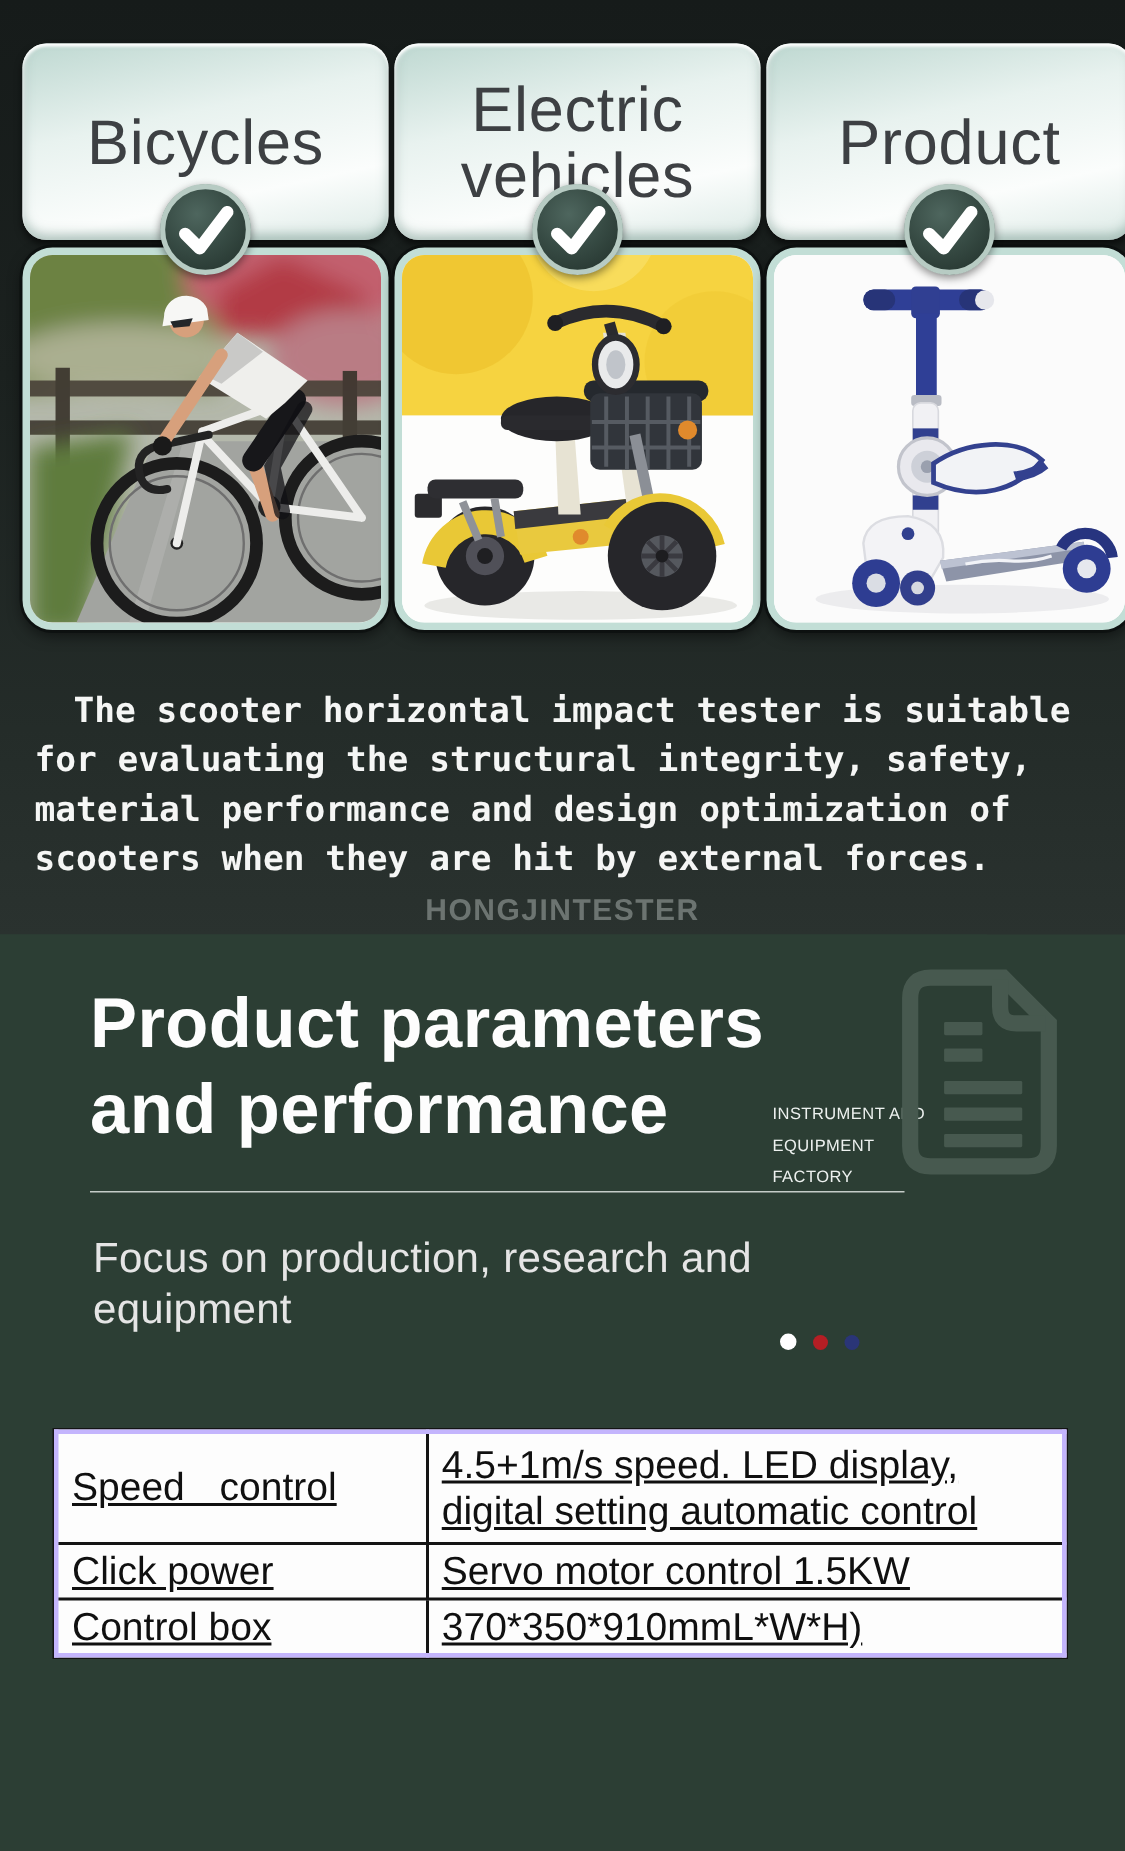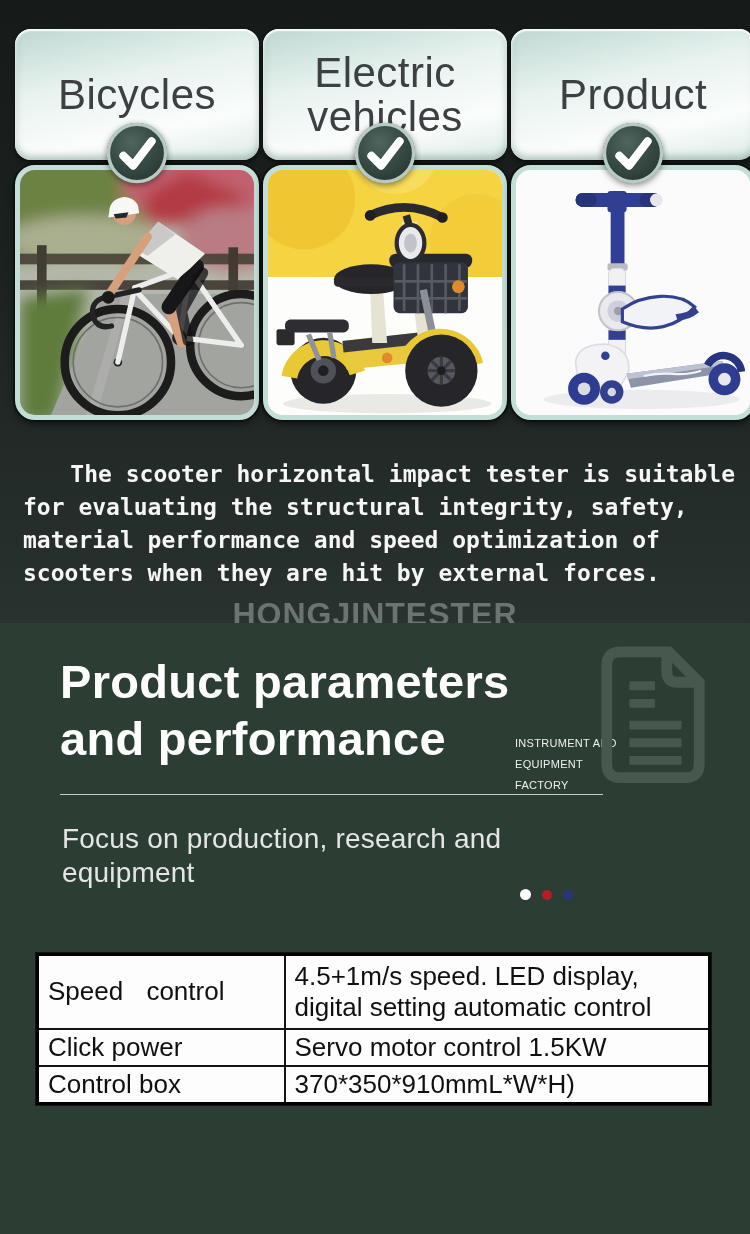--- a/index.html
+++ b/index.html
@@ -24,23 +24,23 @@
               border:5px solid #c2ded6; background:#fff;
               box-shadow:0 0 0 2px rgba(8,12,11,.6), 0 4px 9px rgba(0,0,0,.5); }
   .img-card svg { display:block; width:100%; height:100%; }
   .badge { position:absolute; top:93px; left:50%; transform:translateX(-50%);
            width:62px; height:62px; z-index:4; filter:drop-shadow(0 2px 3px rgba(0,0,0,.45)); }
 
   
   .desc { position:absolute; top:458px; left:23px; width:712px;
           font-family:"DejaVu Sans Mono", monospace; font-weight:bold;
           font-size:23px; line-height:33px; color:#f5f6f5; }
-  .desc .l0 { text-indent:26px;text-align:right; }
+  .desc .l0 { text-indent:26px; }
   .watermark { position:absolute; top:596px; left:0; width:750px; text-align:center;
-               font-size:32px; font-weight:bold; letter-spacing:1px; color:#6c7471; }
+               font-size:20px; font-weight:bold; letter-spacing:1px; color:#6c7471; }
 
   
   .green { position:absolute; top:623px; left:0; width:658px; height:611px; background:#2c3e34; }
   .sec-title { position:absolute; top:30px; left:60px; font-size:47px; font-weight:bold;
                color:#fdfdfd; line-height:57px; letter-spacing:.3px; }
   .side-note { position:absolute; top:110px; left:515px; width:110px;
                font-size:11px; line-height:21px; color:#edf1ef; letter-spacing:.3px; }
   .doc-icon { position:absolute; top:17px; left:594px; width:118px; height:156px; }
   .rule { position:absolute; top:171px; left:60px; width:543px; height:1px;
           background:#d6dcd8; opacity:.9; }
@@ -54,21 +54,21 @@
 
   
   .spec { position:absolute; top:330px; left:36px; width:675px; border-collapse:collapse;
           background:#fdfdfd; font-size:26px; color:#101010; }
   .spec td { border:2px solid #141414; padding:2px 6px 2px 9px; vertical-align:middle;
              line-height:31px; }
   .spec tr td:first-child { width:247px; }
   .spec tr { height:37px; }
   .spec tr.tall { height:74px; }
   .spec tr.tall td:first-child { word-spacing:16px; }
-  .spec { border:3px solid #000000; box-shadow:0 0 0 1px #141414; }
+  .spec { border:3px solid #c4b5fd; box-shadow:0 0 0 1px #141414;text-decoration:underline; }
 </style>
 </head>
 <body>
 
 <div class="page">
   <div class="dark-zone"></div>
 
   <div class="cards">
 
     <div class="col">
@@ -251,21 +251,21 @@
               <circle cx="196" cy="204" r="6" fill="#e6e8ee"></circle>
           </g>
         </svg>
       </div>
     </div>
   </div>
 
   <div class="desc">
     <div class="l0">The scooter horizontal impact tester is suitable</div>
     <div>for evaluating the structural integrity, safety,</div>
-    <div>material performance and speed optimization of</div>
+    <div>material performance and design optimization of</div>
     <div>scooters when they are hit by external forces.</div>
   </div>
   <div class="watermark">HONGJINTESTER</div>
 
   <div class="green">
     <div class="sec-title">
       <div>Product parameters</div>
       <div>and performance</div>
     </div>
     <div class="side-note">

